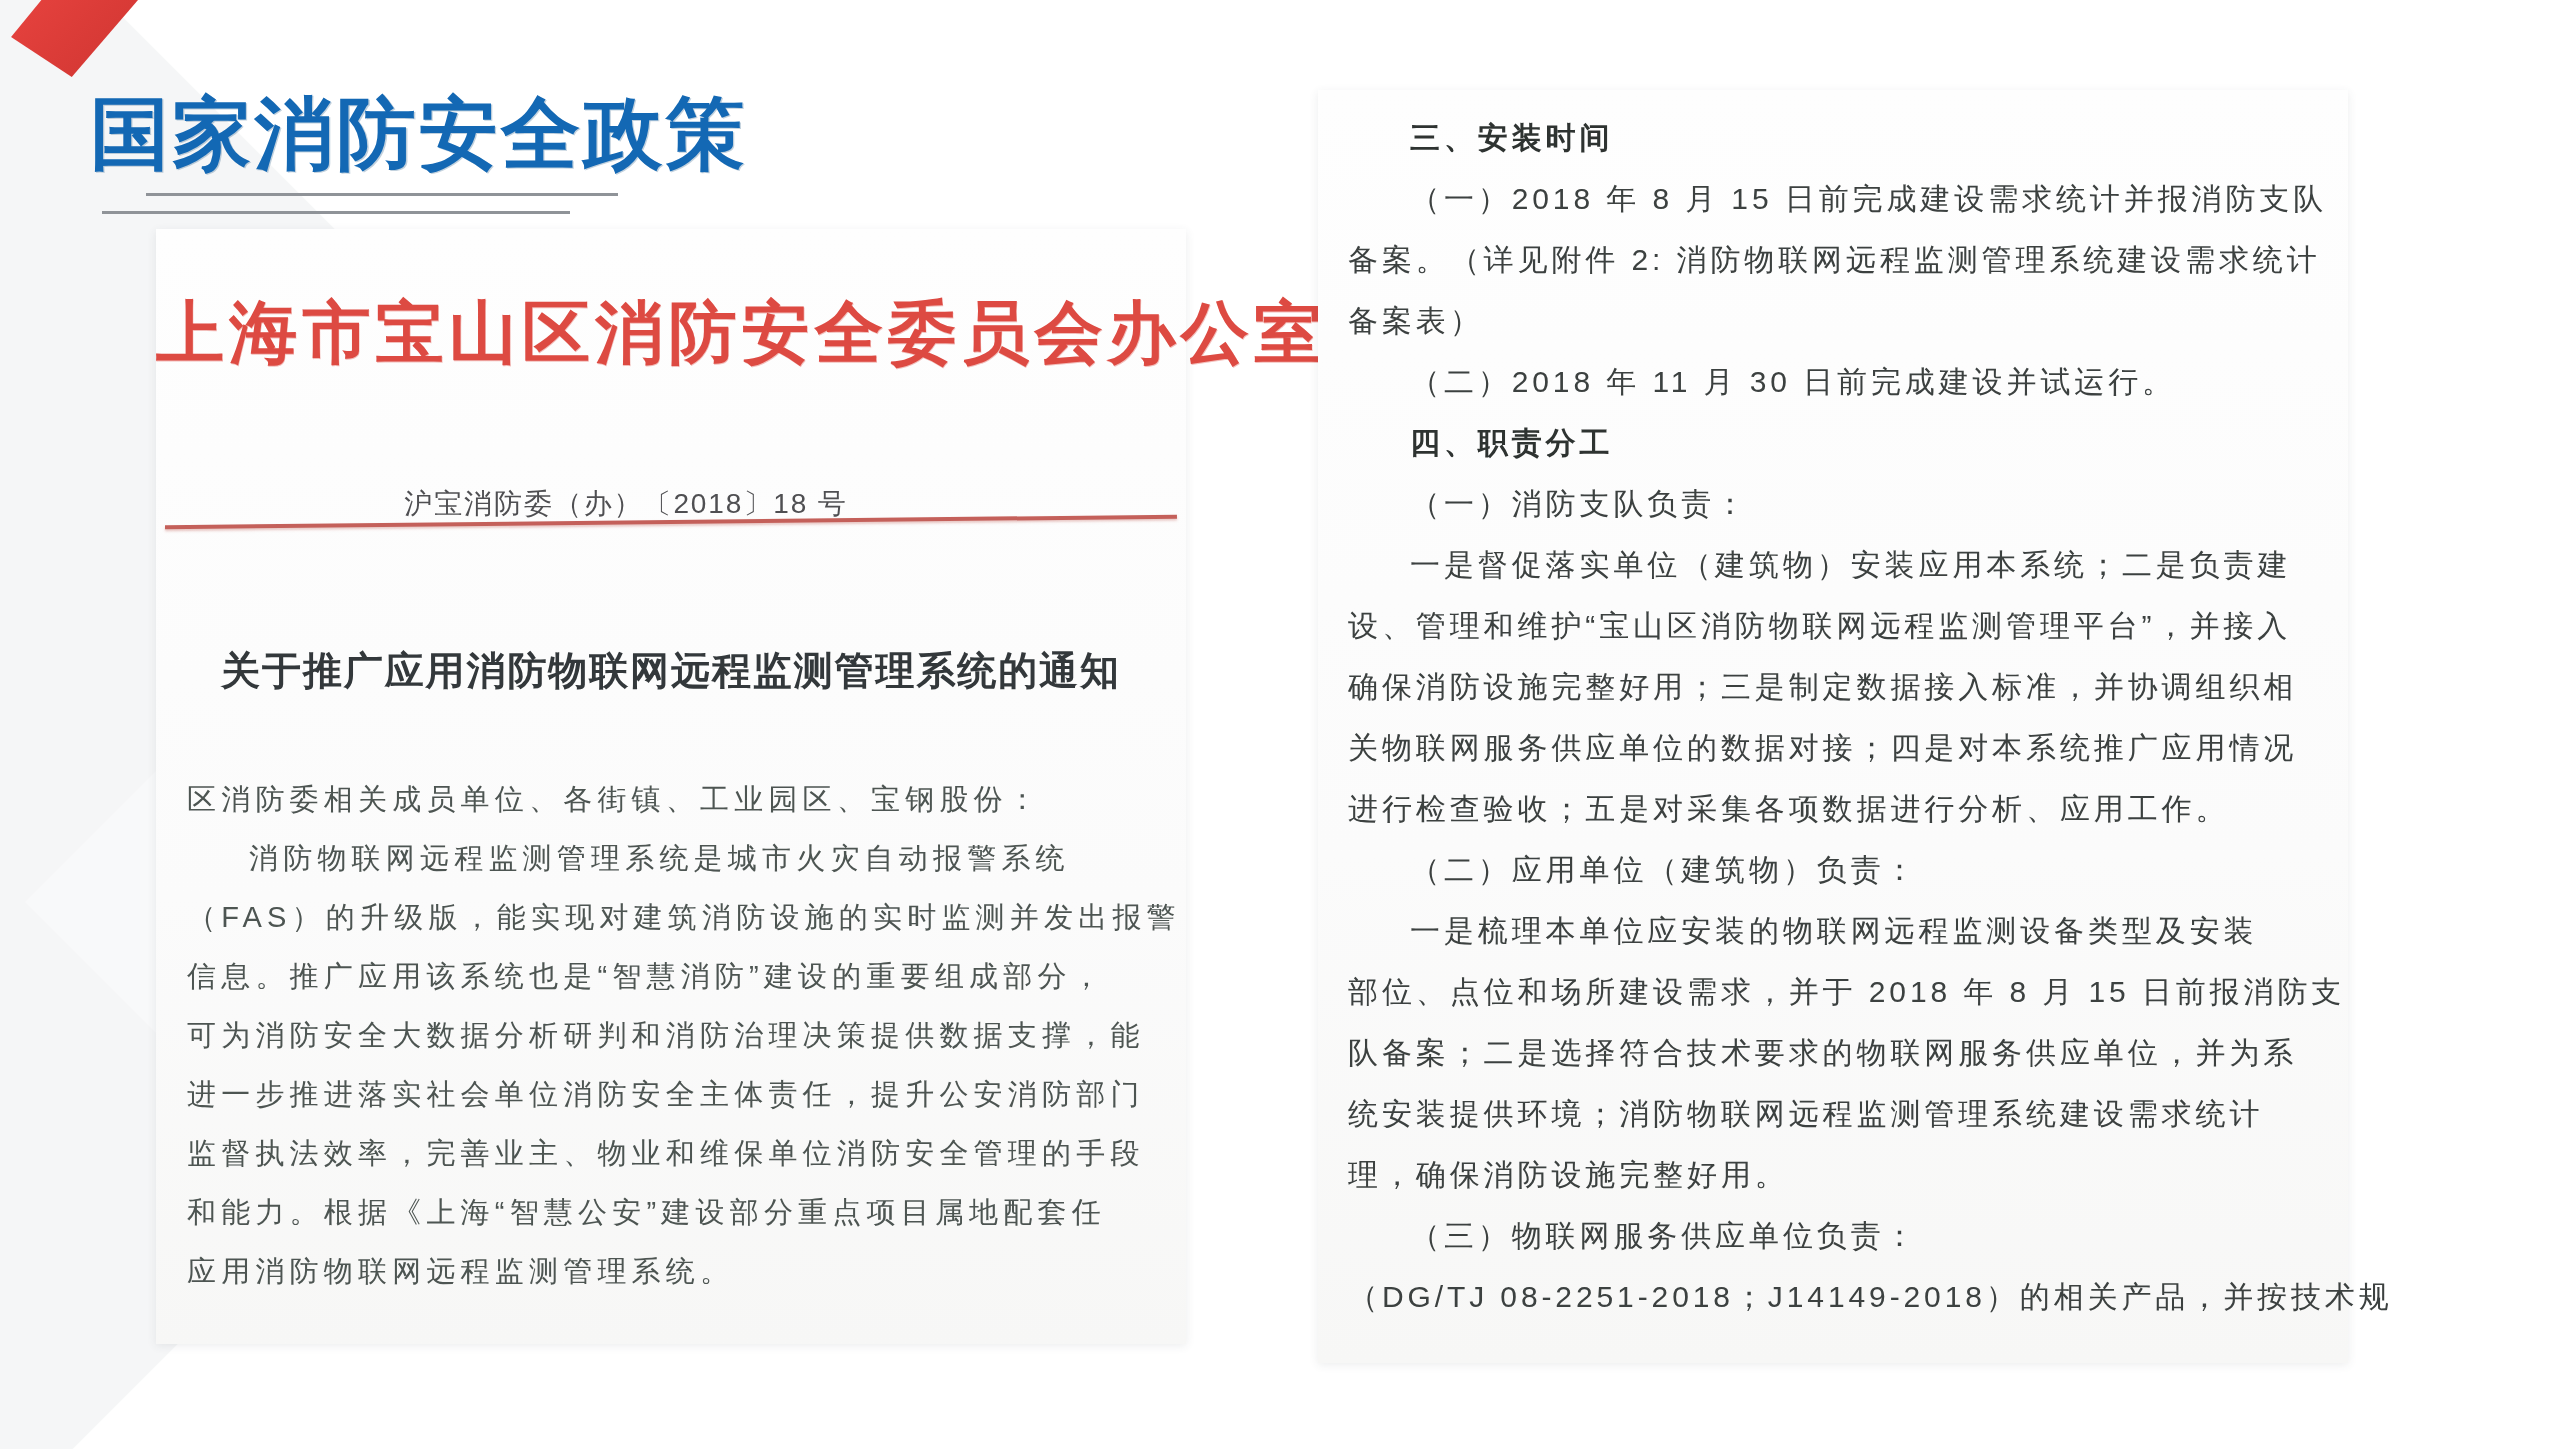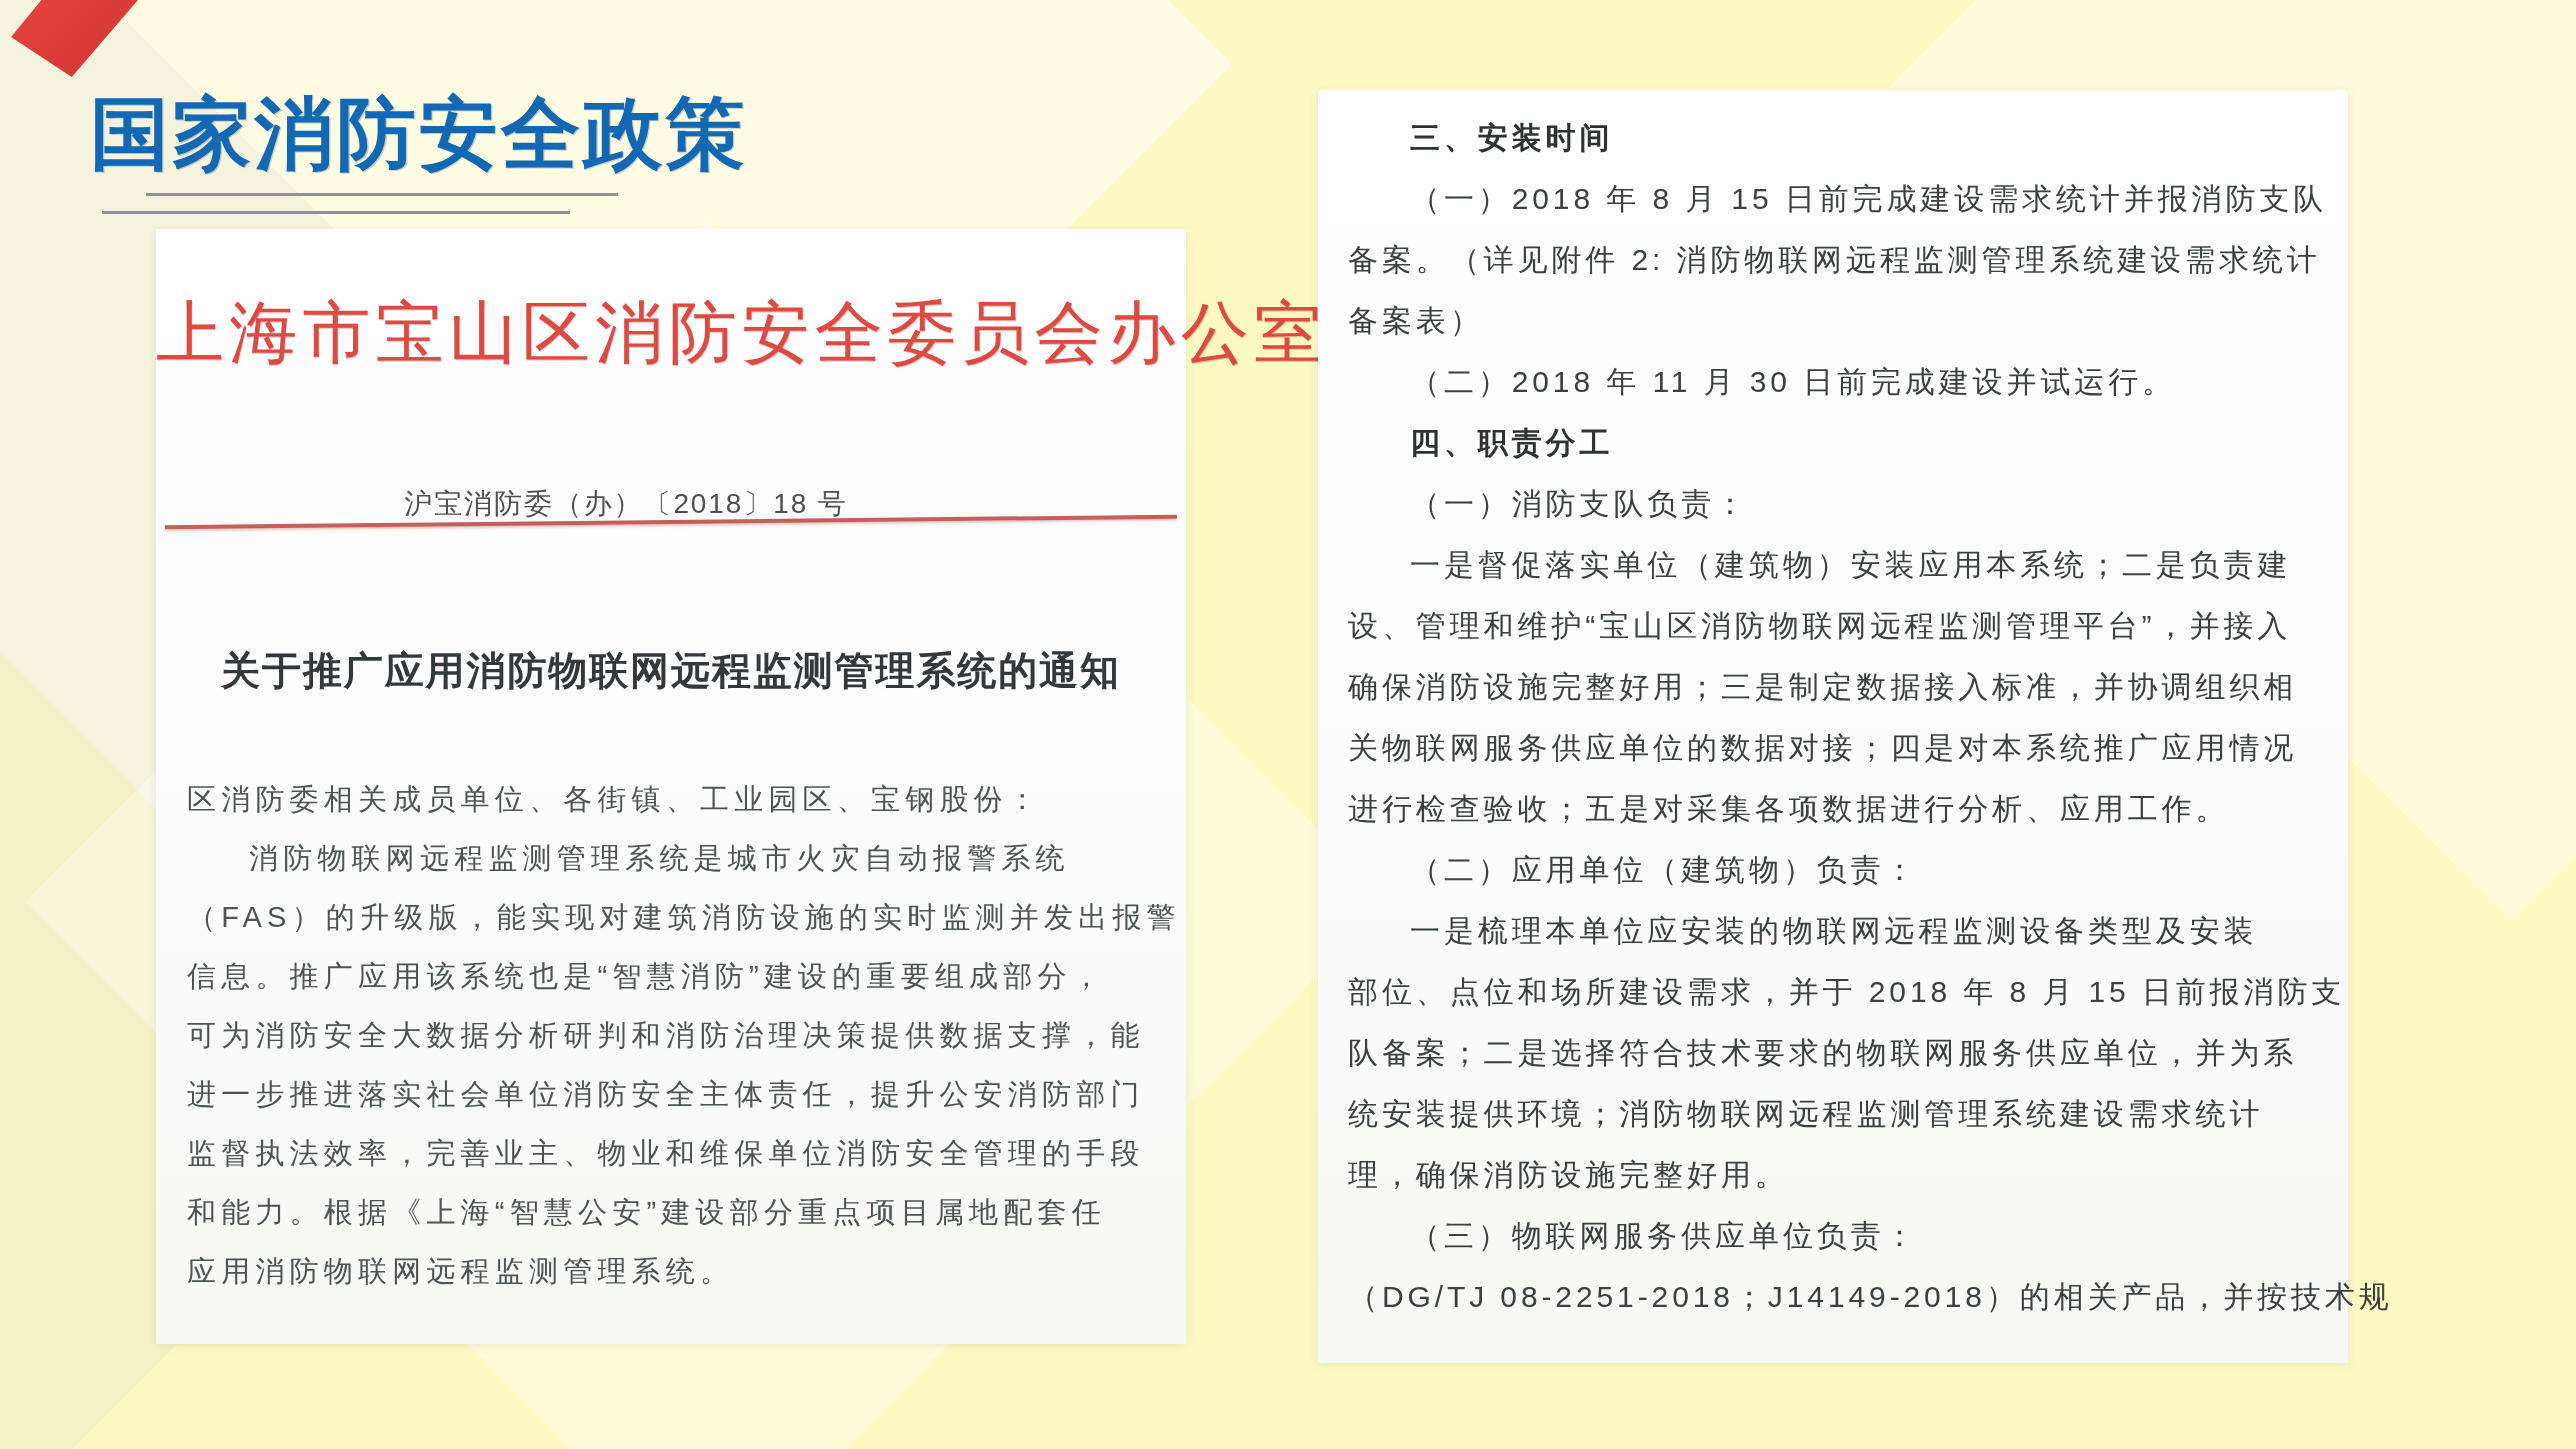--- a/index.html
+++ b/index.html
@@ -1,18 +1,18 @@
 <!DOCTYPE html>
 <html style="--accent-blue: #1368b4; --header-red: #dd4a42; --ribbon-red: #e8433f;font-size:10.3px"><head>
 <meta charset="utf-8">
 <style>
   html,body{margin:0;padding:0;background:#dfe2e6;}
   .slide{
     position:relative;width:2576px;height:1449px;overflow:hidden;
-    background:#fef9c3;
+    background:#ffffff;
     font-family:"Liberation Sans","DejaVu Sans",sans-serif;
   }
   
   .diag{position:absolute;transform:rotate(45deg);pointer-events:none;}
   .diag1{left:-322px;top:-580px;width:1288px;height:1288px;background:rgba(255,255,255,.5);}
   .diag2{left:-741px;top:64px;width:1288px;height:1288px;background:rgba(190,196,204,.16);}
   .diag3{left:225px;top:419px;width:966px;height:966px;background:rgba(255,255,255,.35);}
   .diag4{right:-451px;top:-322px;width:1030px;height:1030px;background:rgba(255,255,255,.4);}
 
   
@@ -37,21 +37,21 @@
   .paper{
     position:absolute;background:linear-gradient(180deg,#fefefe 0%,#fbfbfb 60%,#f7f7f6 100%);
     box-shadow:0 1.9px 9px rgba(60,65,75,.10);
   }
   .paper-left{left:156px;top:229px;width:1030px;height:1115px;}
   .paper-right{left:1318px;top:90px;width:1030px;height:1273px;}
 
   
   .agency-header{
     position:absolute;left:0;top:59px;width:100%;
-    text-align:center;font-size:68px;font-weight:400;letter-spacing:5.2px;
+    text-align:center;font-size:68px;font-weight:700;letter-spacing:5.2px;
     color:var(--header-red);
     text-shadow:0.6px 0.6px 0 rgba(221,74,66,.35);
     white-space:nowrap;
   }
   .doc-number{
     position:absolute;left:0;top:256px;width:100%;
     text-align:center;font-size:28px;letter-spacing:1.9px;color:#4f4f52;
     transform:translateX(-45px);
   }
   .red-rule{

